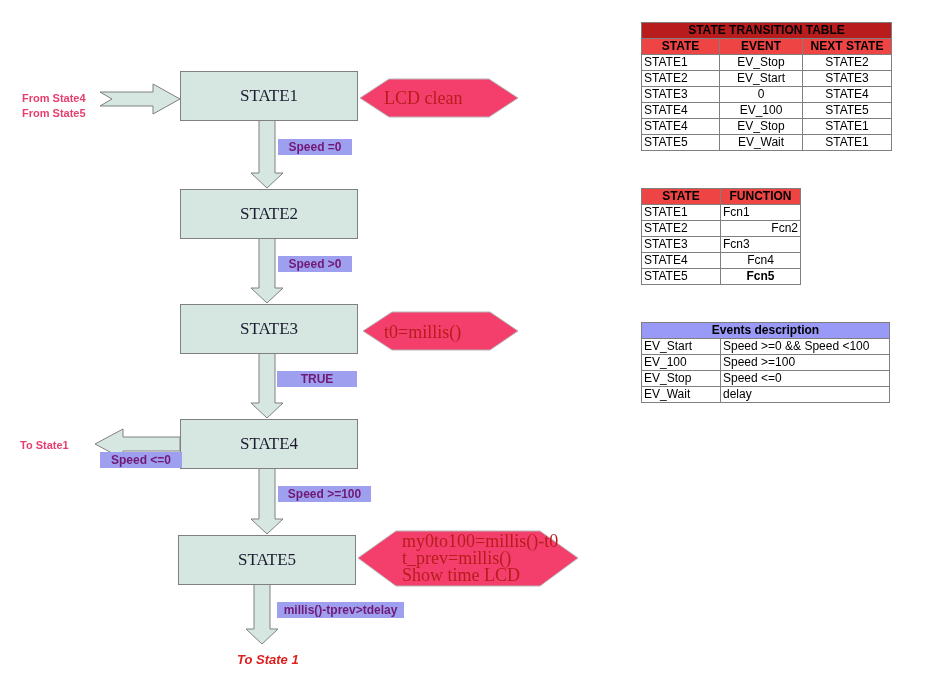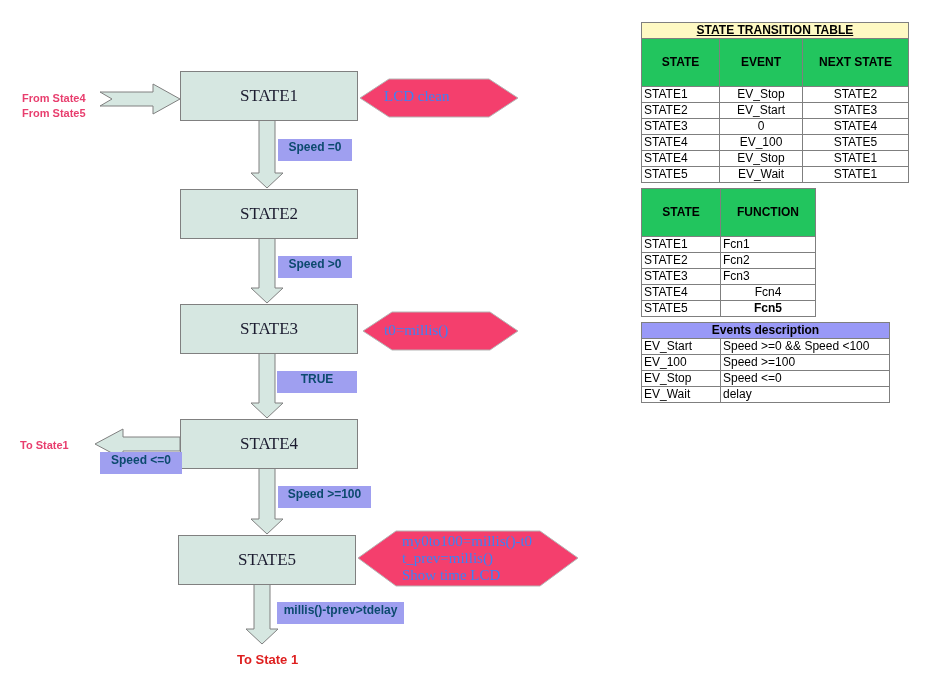--- a/index.html
+++ b/index.html
@@ -11,48 +11,48 @@
   .state{position:absolute;width:176px;height:48px;background:#d6e7e1;
          border:1px solid #808080;display:flex;align-items:center;justify-content:center;
          font-family:"Liberation Serif", serif;font-size:17px;color:#1b1b2f;}
   #state1{left:180px;top:71px;}
   #state2{left:180px;top:189px;}
   #state3{left:180px;top:304px;}
   #state4{left:180px;top:419px;}
   #state5{left:178px;top:535px;}
 
   
-  .chip{position:absolute;background:#9f9ff0;color:#0c4a6e;font-size:12px;font-weight:bold;
-        height:22px;line-height:16px;text-align:center;}
+  .chip{position:absolute;background:#9f9ff0;color:#701a75;font-size:12px;font-weight:bold;
+        height:16px;line-height:16px;text-align:center;}
   #chip-s1{left:278px;top:139px;width:74px;}
   #chip-s2{left:278px;top:256px;width:74px;}
   #chip-s3{left:277px;top:371px;width:80px;}
   #chip-s4l{left:100px;top:452px;width:82px;}
   #chip-s4{left:278px;top:486px;width:93px;}
   #chip-s5{left:277px;top:602px;width:127px;}
 
   
   .pink{position:absolute;color:#e83e6e;font-size:11px;font-weight:bold;line-height:15px;}
   #from4{left:22px;top:91px;}
   #from5{left:22px;top:106px;}
   #tostate1-left{left:20px;top:438px;}
   .red{position:absolute;color:#de1f1f;font-size:13px;font-weight:bold;}
-  #tostate1-bottom{left:237px;top:652px;}
-
-  
-  .hextext{position:absolute;font-family:"Liberation Serif", serif;font-size:15px;color:#3b82f6;}
+  #tostate1-bottom{left:237px;top:652px;font-style:italic;}
+
+  
+  .hextext{position:absolute;font-family:"Liberation Serif", serif;font-size:18px;color:#b91c1c;}
   #hex1-text{left:384px;top:88px;}
   #hex2-text{left:384px;top:322px;}
   #hex3-text{left:402px;top:533px;line-height:17px;}
 
   
   table{position:absolute;border-collapse:collapse;font-size:12px;color:#000;}
   td,th{border:1px solid #7f7f7f;height:15px;line-height:15px;padding:0 2px;overflow:hidden;white-space:nowrap;}
-  th{background:#22c55e;text-align:center;font-weight:bold;padding:16px;}
-  .ttl-yellow{background:#fef9c3;font-weight:bold;text-align:center;text-decoration:underline;}
+  th{background:#ef4444;text-align:center;font-weight:bold;padding:0;}
+  .ttl-yellow{background:#b91c1c;font-weight:bold;text-align:center;}
   .ttl-purple{background:#9999f7;font-weight:bold;text-align:center;}
   #table-transition{left:641px;top:22px;}
   #table-functions{left:641px;top:188px;}
   #table-events{left:641px;top:322px;}
 </style>
 </head>
 <body>
 
 <div>
 
@@ -160,21 +160,21 @@
         <th>FUNCTION</th>
       </tr>
     </thead>
     <tbody>
         <tr>
           <td style="text-align: left;">STATE1</td>
           <td style="text-align: left;">Fcn1</td>
         </tr>
         <tr>
           <td style="text-align: left;">STATE2</td>
-          <td style="text-align: left;">Fcn2</td>
+          <td style="text-align: right;">Fcn2</td>
         </tr>
         <tr>
           <td style="text-align: left;">STATE3</td>
           <td style="">Fcn3</td>
         </tr>
         <tr>
           <td style="text-align: left;">STATE4</td>
           <td style="text-align: center;">Fcn4</td>
         </tr>
         <tr>

